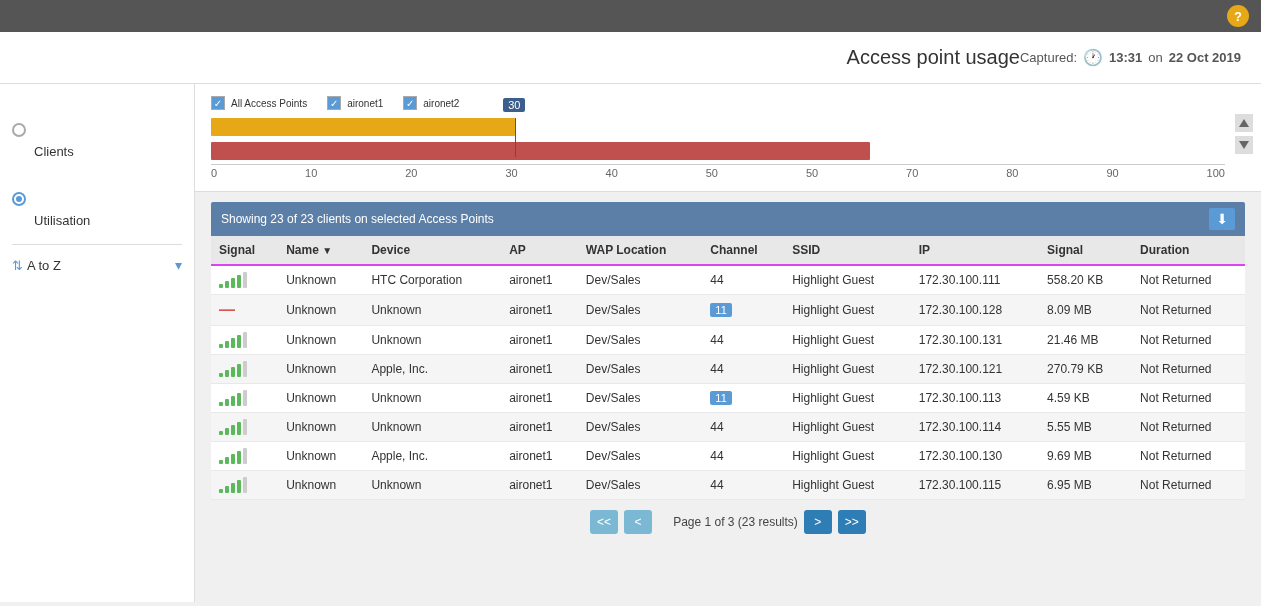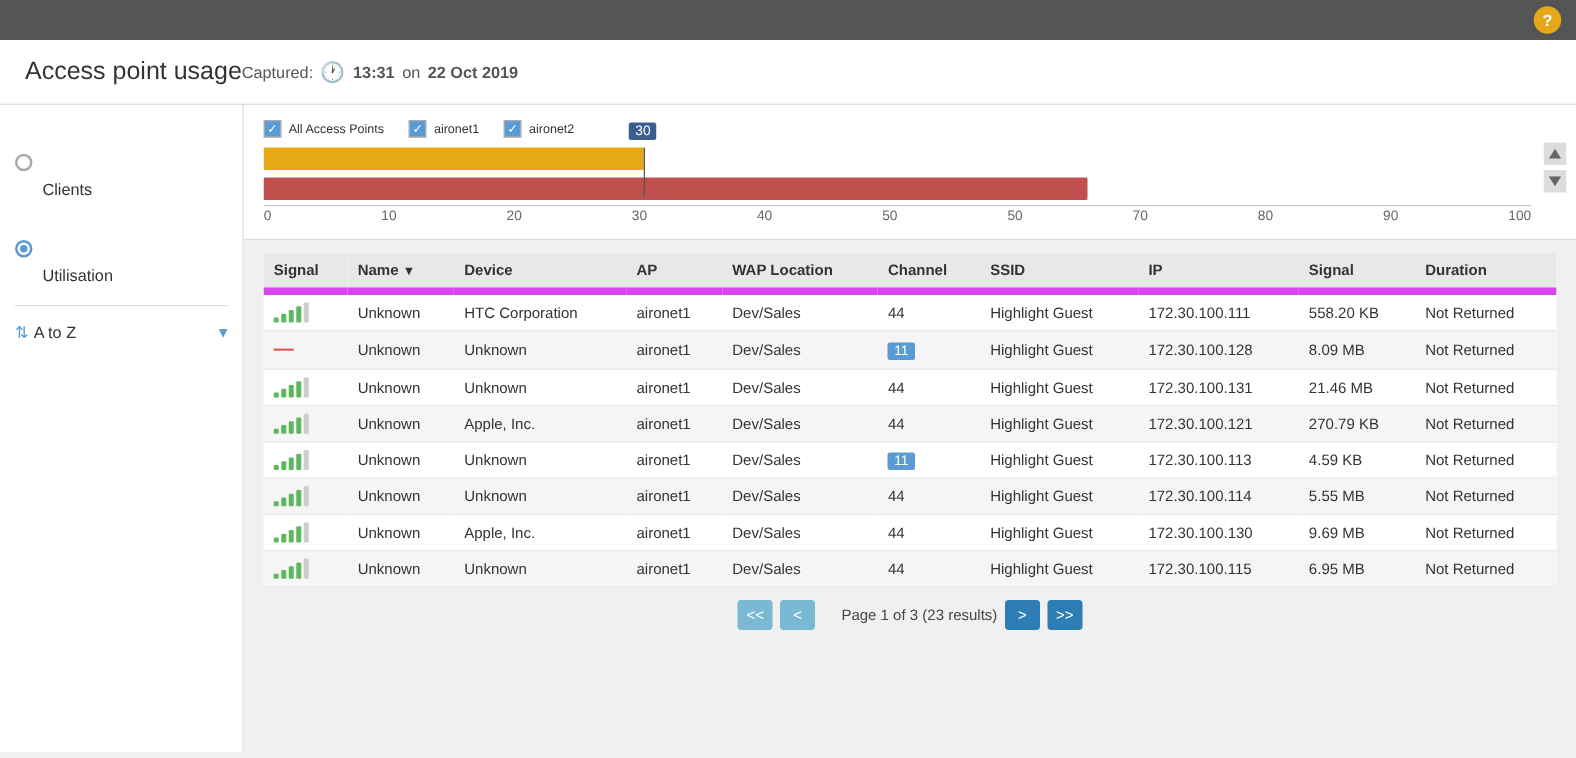--- a/index.html
+++ b/index.html
@@ -20,21 +20,21 @@
       display: flex; align-items: center; justify-content: center;
       color: white; font-weight: bold; font-size: 13px; cursor: pointer;
     }
 
     .header {
       background: white;
       padding: 14px 20px;
       border-bottom: 1px solid #ddd;
       display: flex;
       align-items: center;
-      justify-content: flex-start;
+      justify-content: flex-end;
     }
     .header h1 { font-size: 20px; font-weight: normal; color: #333; }
     .header .captured { font-size: 13px; color: #555; display: flex; align-items: center; gap: 6px; }
     .header .captured .clock-icon { color: #5b9bd5; font-size: 16px; }
 
     .main-layout {
       display: flex;
       height: calc(100vh - 88px);
     }
 
@@ -162,21 +162,21 @@
     table {
       width: 100%;
       border-collapse: collapse;
       background: white;
       font-size: 12px;
     }
     thead th {
       background: #e8e8e8;
       padding: 7px 8px;
       text-align: left;
-      border-bottom: 6px solid #d946ef;
+      border-bottom: 2px solid #d946ef;
       font-weight: bold;
       font-size: 12px;
       white-space: nowrap;
     }
     tbody tr:nth-child(even) { background: #f5f5f5; }
     tbody tr:nth-child(odd) { background: white; }
     tbody td {
       padding: 6px 8px;
       border-bottom: 1px solid #e8e8e8;
       white-space: nowrap;
@@ -316,20 +316,24 @@
         </button>
         <button class="scroll-btn">
           <svg width="10" height="8" viewBox="0 0 10 8">
               <polygon points="5,8 10,0 0,0" fill="#666"></polygon>
             </svg>
         </button>
       </div>
     </div>
 
     <div class="table-section">
+      <div class="table-header-bar">
+        <span>Showing 23 of 23 clients on selected Access Points</span>
+        <button class="download-btn">⬇</button>
+      </div>
 
       <table>
         <thead>
           <tr>
             <th>Signal</th>
             <th>Name <span style="font-size:10px;">▼</span></th>
             <th>Device</th>
             <th>AP</th>
             <th>WAP Location</th>
             <th>Channel</th>

